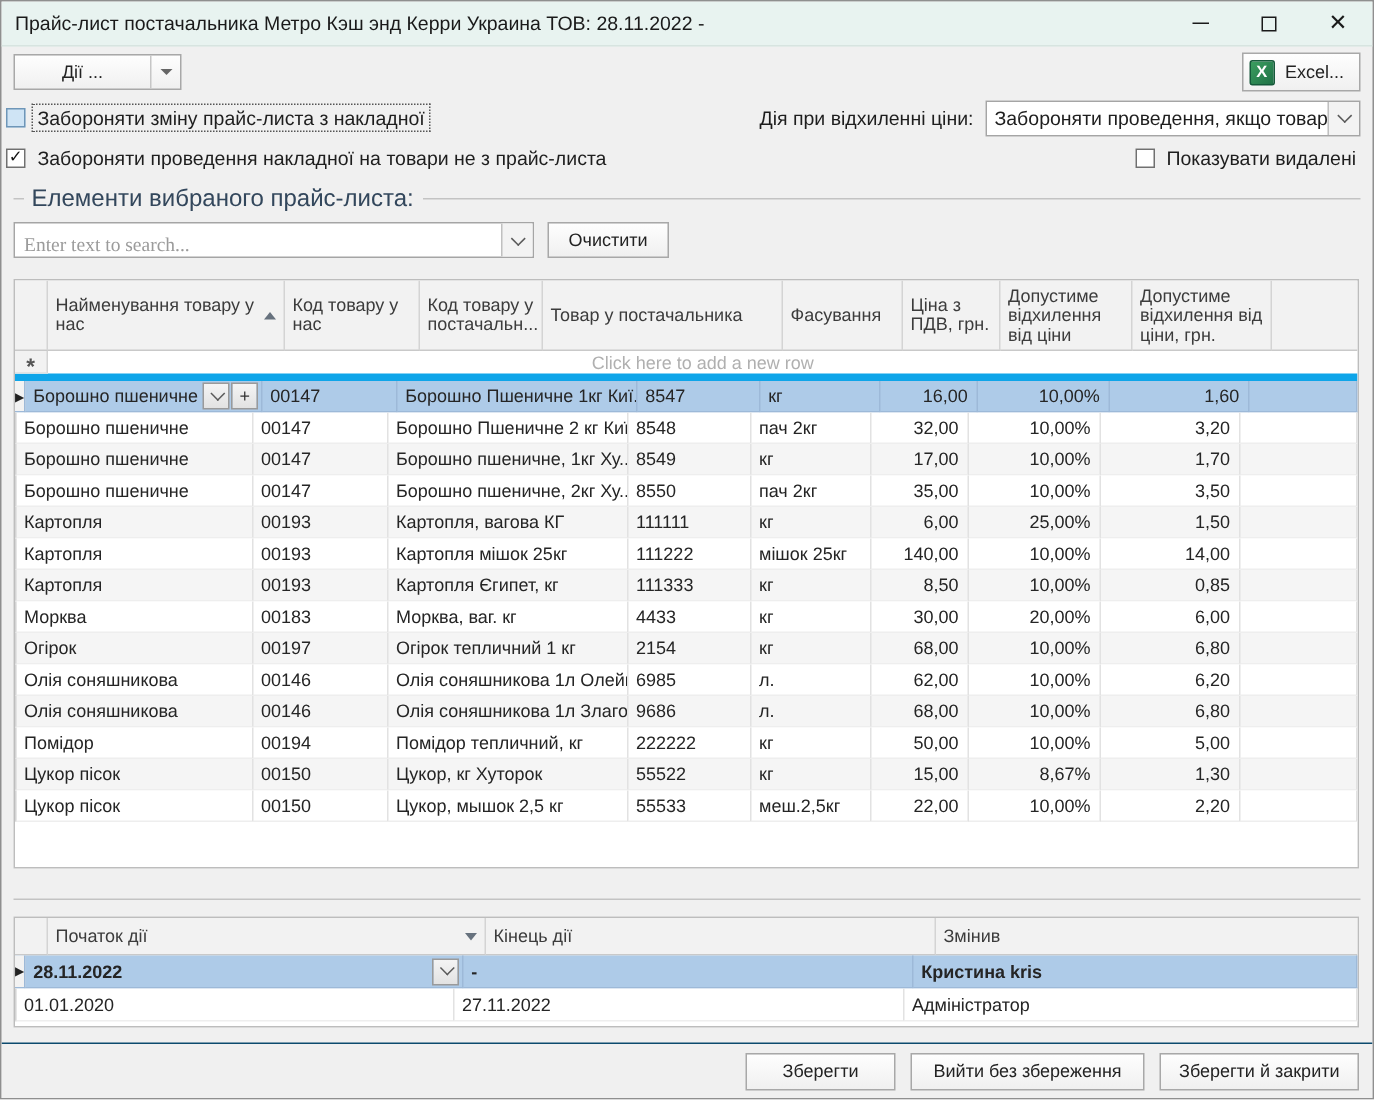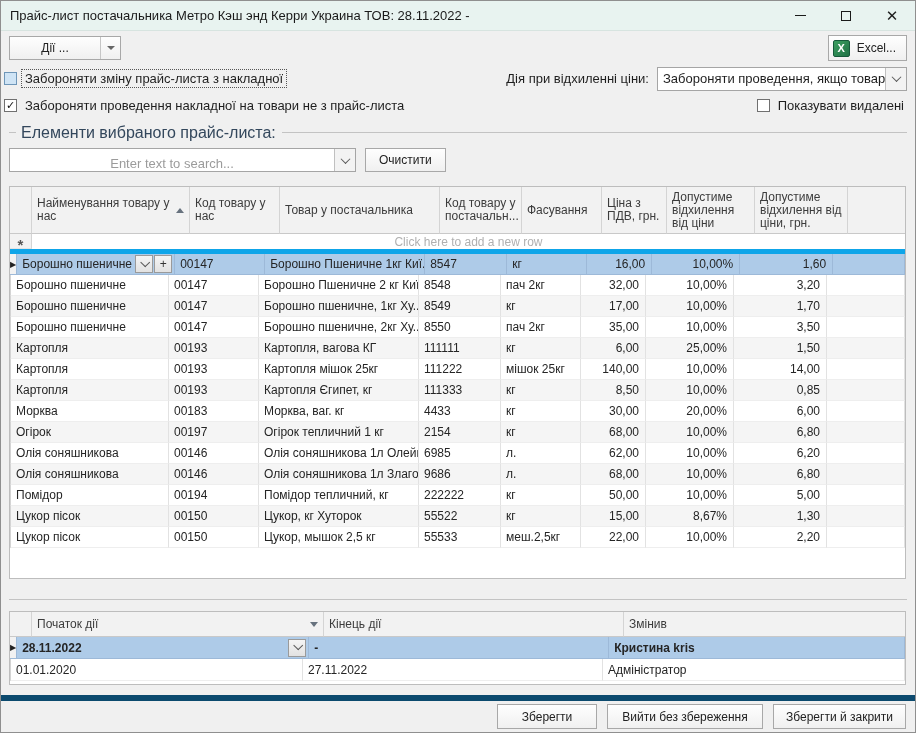--- a/index.html
+++ b/index.html
@@ -78,21 +78,21 @@
   
   .group-label { margin: 5px 8px 0 8px; height: 17px; display: flex; align-items: center; }
   .group-label.second { margin-top: 12px; }
   .gl-dash { width: 7px; border-top: 1px solid #c3c3c3; }
   .gl-text { font-size: 16px; color: #33475c; padding: 0 6px 0 5px; white-space: nowrap; }
   .gl-line { flex: 1; border-top: 1px solid #c3c3c3; }
 
   
   .search-row { margin: 7px 8px 0 8px; height: 24px; display: flex; gap: 9px; }
   .search-box { width: 347px; height: 24px; border: 1px solid #a5a5a5; background: #fff; display: flex; align-items: stretch; }
-  .search-input { flex: 1; border: 0; outline: none; font-family: Liberation Sans, sans-serif; font-size: 13px; color: #222; padding: 14px 6px; background: transparent; text-align: center; }
+  .search-input { flex: 1; border: 0; outline: none; font-family: Liberation Serif, serif; font-size: 13px; color: #222; padding: 14px 6px; background: transparent; }
   .search-input::placeholder { color: #9b9b9b; }
   .btn.clear { padding: 0 13px; }
 
   
   .grid { margin: 14px 9px 0 8px; border: 1px solid #bdbdbd; background: #fff; display: flex; flex-direction: column; overflow: hidden; }
   .grid.items { height: 393px; flex: 0 0 393px; }
   .grid.history { height: 74px; flex: 0 0 74px; margin-top: 3px; }
 
   .grid-header { display: flex; background: #f2f2f2; flex: 0 0 auto; }
   .items .grid-header { height: 47px; }
@@ -148,21 +148,21 @@
     width: 18px; height: 18px; background: linear-gradient(#f4f4f4,#e2e2e2);
     border: 1px solid #9a9a9a; display: inline-flex; align-items: center; justify-content: center;
     font-size: 12px; color: #333; flex: 0 0 18px;
   }
   .mini-btn .chev { transform: rotate(45deg) translate(-1px,-2px); }
   .bold { font-weight: bold; }
   .grid-filler { flex: 1; background: #fff; }
 
   
   .footer {
-    flex: 1; margin-top: 10px; border-top: 6px solid #0c4a6e;
+    flex: 1; margin-top: 10px; border-top: 1px solid #0c4a6e;
     display: flex; align-items: center; justify-content: flex-end;
     gap: 10px; padding-right: 9px; background: #f0f0f0;
   }
   .footer .btn { height: 25px; }
   .btn.w-save { min-width: 100px; }
   .btn.w-exit { min-width: 156px; }
   .btn.w-saveclose { min-width: 123px; }
 </style>
 </head>
 <body>
@@ -244,25 +244,25 @@
   <div class="grid items">
     <div class="grid-header">
       <div class="hcell c-ind"></div>
       <div class="hcell c-name">
         <span class="hlabel">Найменування товару у нас</span>
         <span class="sort-up"></span>
       </div>
       <div class="hcell c-code">
           <span class="hlabel">Код товару у нас</span>
         </div>
+      <div class="hcell c-scode">
+          <span class="hlabel">Код товару у постачальн...</span>
+        </div>
       <div class="hcell c-sup">
           <span class="hlabel">Товар у постачальника</span>
-        </div>
-      <div class="hcell c-scode">
-          <span class="hlabel">Код товару у постачальн...</span>
         </div>
       <div class="hcell c-pack">
           <span class="hlabel">Фасування</span>
         </div>
       <div class="hcell c-price">
           <span class="hlabel">Ціна з ПДВ, грн.</span>
         </div>
       <div class="hcell c-devp">
           <span class="hlabel">Допустиме відхилення від ціни</span>
         </div>

